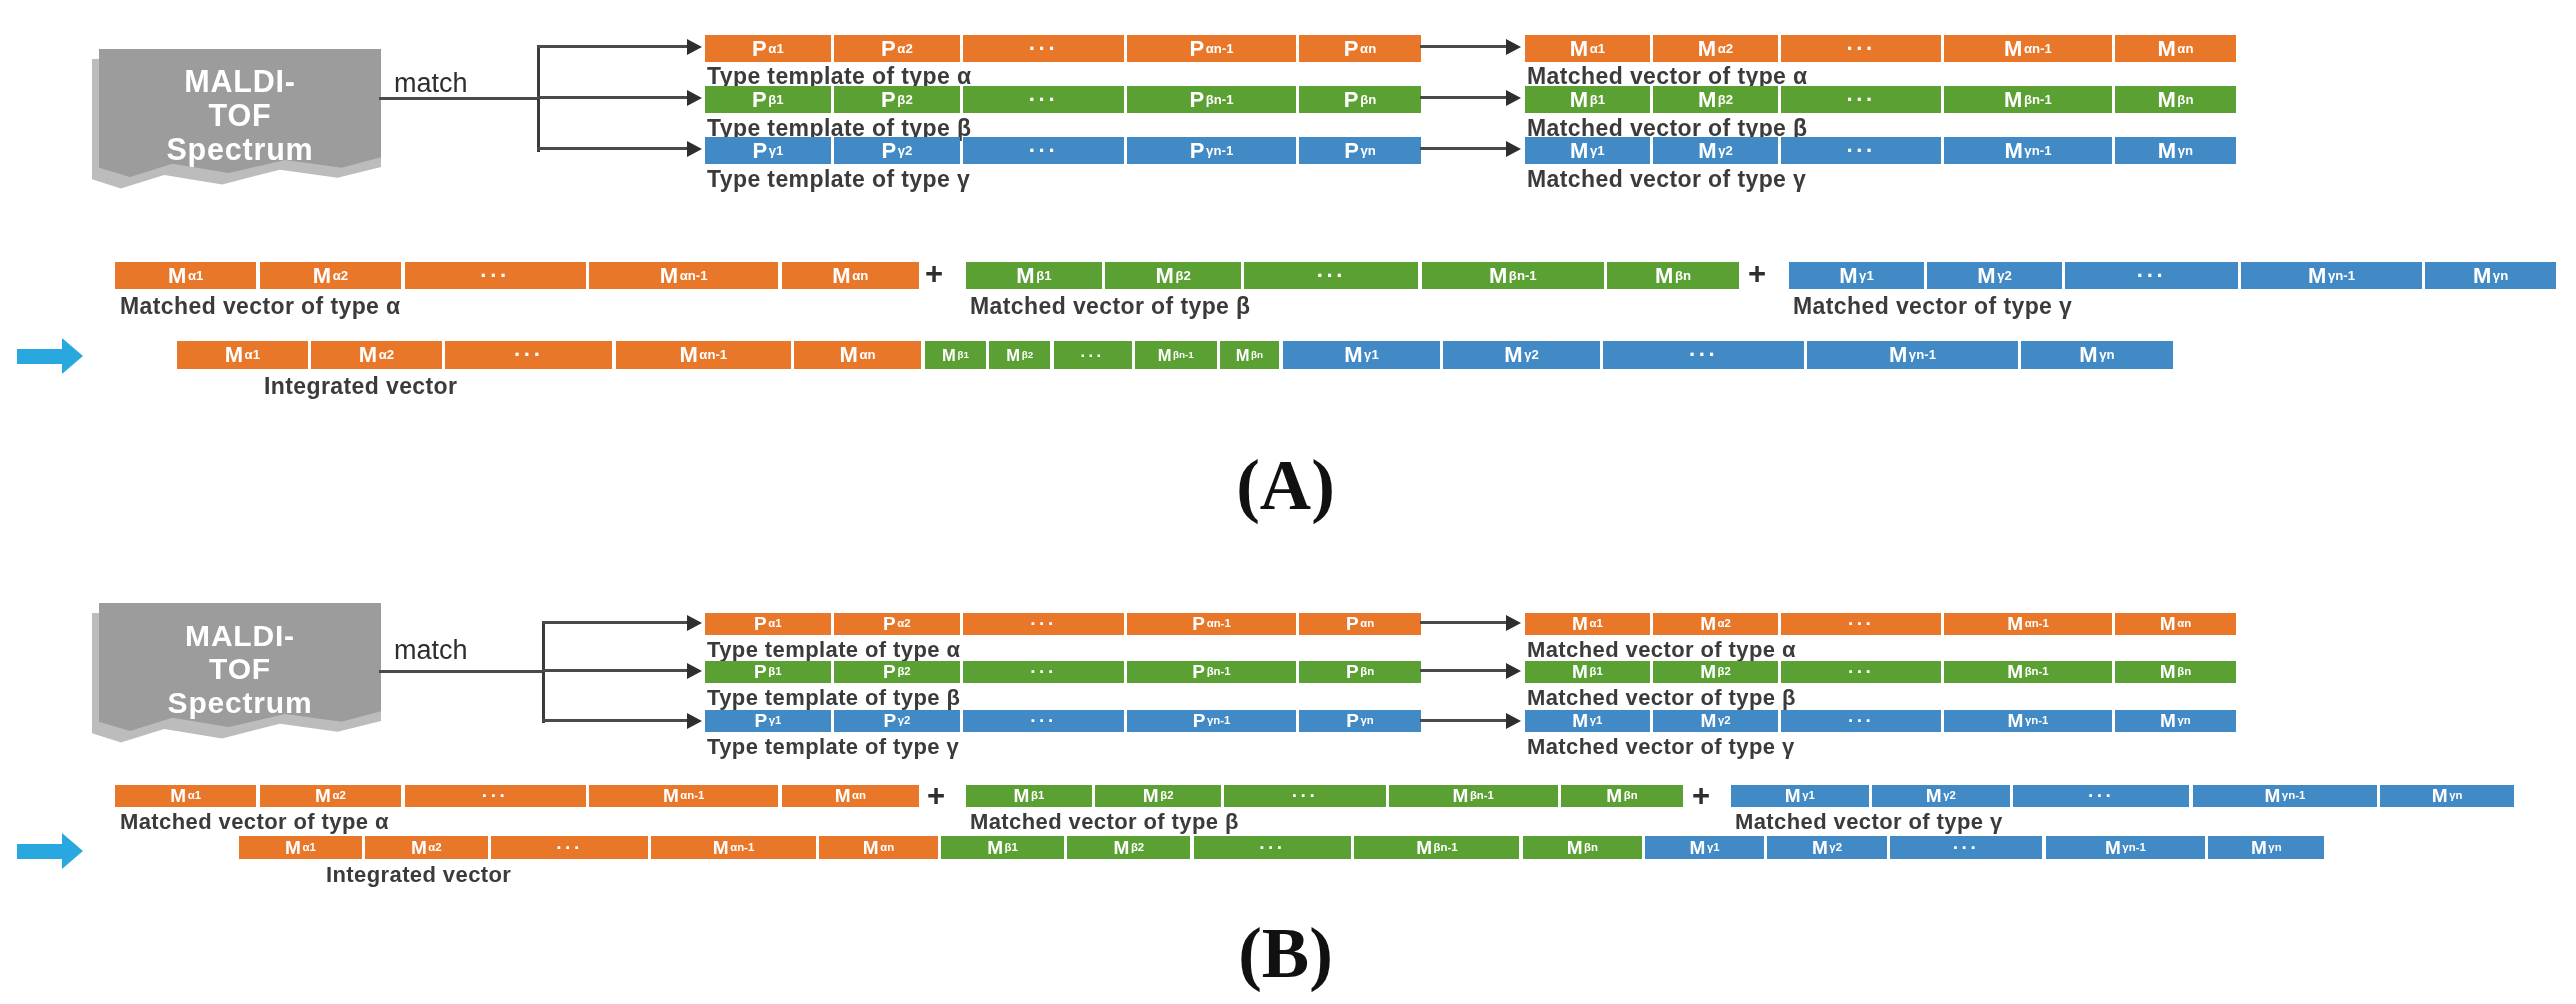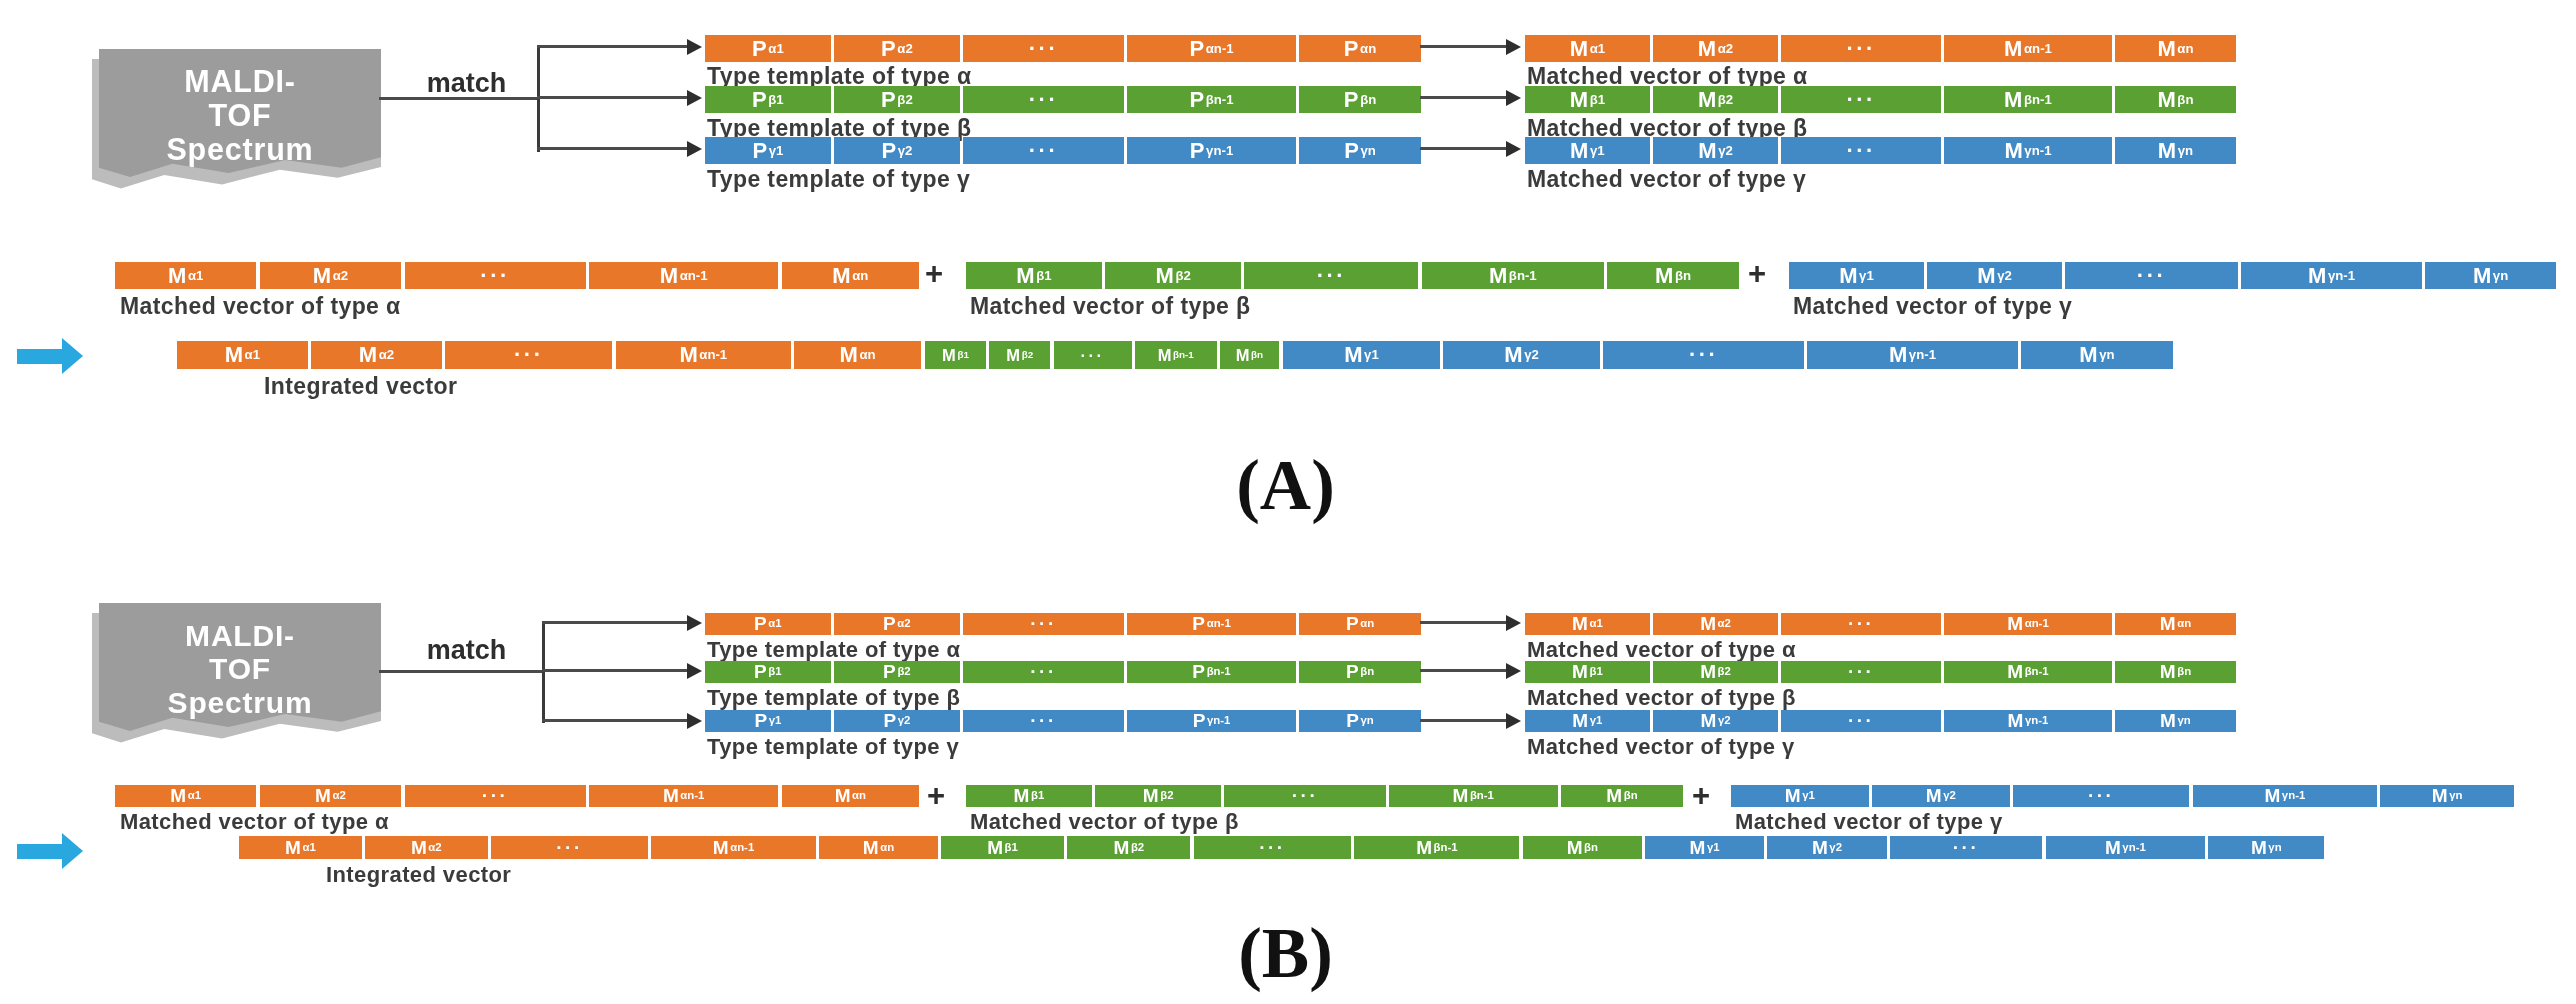--- a/index.html
+++ b/index.html
@@ -33,21 +33,21 @@
     color:#fff;font-weight:bold;white-space:nowrap;overflow:hidden;}
   .bar .cell:nth-child(3){flex:1.28;} .bar .cell:nth-child(4){flex:1.34;} .bar .cell:nth-child(5){flex:0.97;}
   .bar sub{font-size:0.6em;margin-left:1.6px;line-height:1;}
   .bar.sm{font-size:19px;} .bar.xs{font-size:16.5px;}
   .orange .cell{background:#e8772a;} .green .cell{background:#5ba033;} .blue .cell{background:#418ac5;}
   .dots{letter-spacing:2.5px;}
   
   .lbl{position:absolute;font-size:23px;font-weight:bold;color:#3b3b3b;
     letter-spacing:0.4px;white-space:nowrap;}
   .lbl.sm{font-size:22px;}
-  .match{position:absolute;font-size:27px;font-weight:bold;color:#2e2e2e;text-align:center;}
+  .match{position:absolute;font-size:27px;font-weight:normal;color:#2e2e2e;}
   .plus{position:absolute;font-size:31px;font-weight:bold;color:#2e2e2e;}
   .caption{position:absolute;width:247px;text-align:center;font-family:"Liberation Serif",serif;
     font-weight:bold;font-size:71px;color:#111;}
 </style>
 </head>
 <body>
 
 <div class="canvas">
 
   <div class="maldi-shadow" style="left:92px;top:59px;width:289px;height:135px;"></div>

